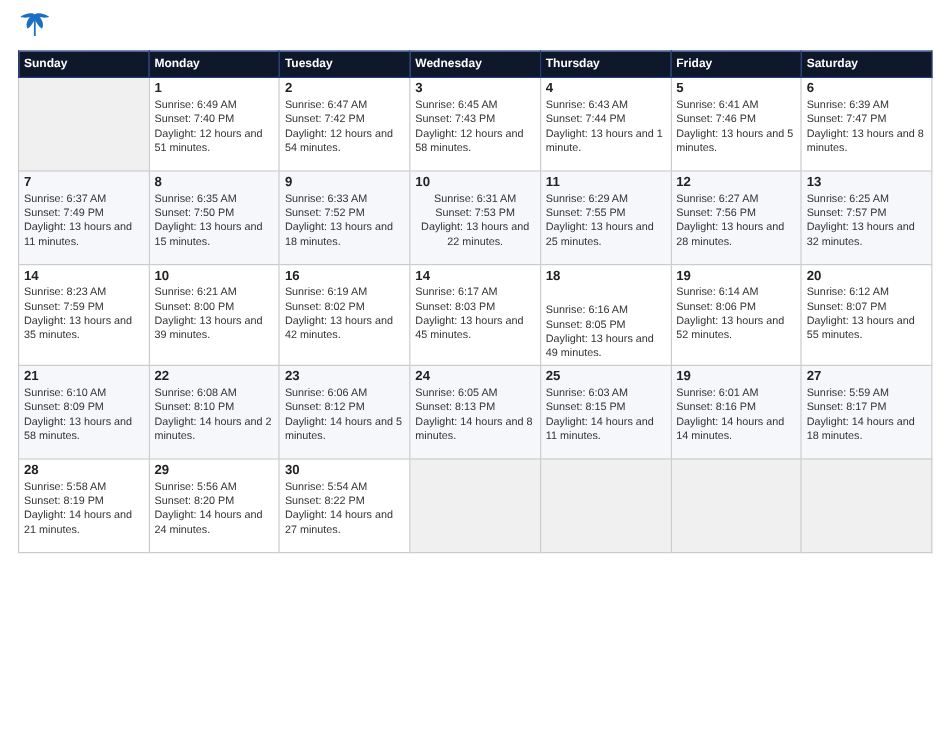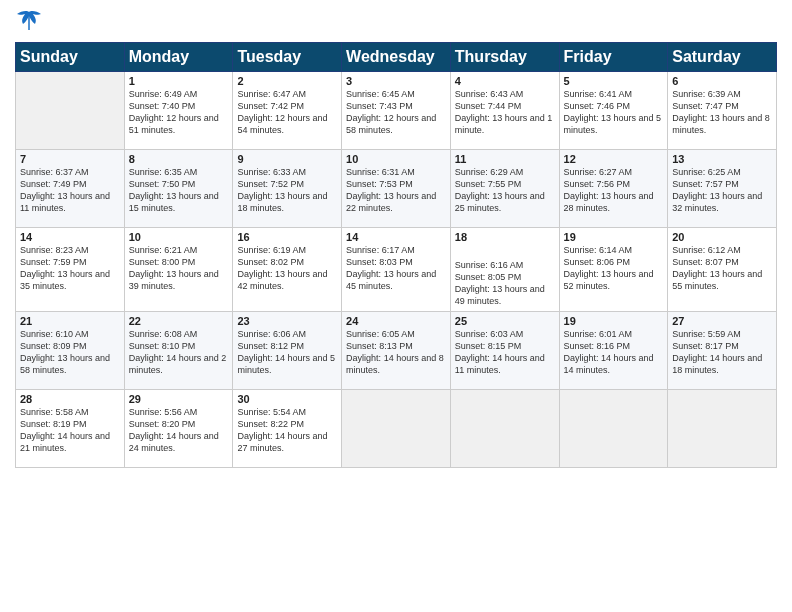--- a/index.html
+++ b/index.html
@@ -41,23 +41,23 @@
     .subtitle {
       font-size: 14px;
       color: #444;
     }
     table {
       width: 100%;
       border-collapse: collapse;
       table-layout: fixed;
     }
     th {
-      background-color: #0c4a6e;
+      background-color: #0f172a;
       color: #fff;
-      font-size: 16px;
+      font-size: 10px;
       font-weight: bold;
       padding: 5px 4px;
       text-align: left;
       border: 1px solid #1e3d7a;
     }
     td {
       border: 1px solid #ccc;
       vertical-align: top;
       padding: 3px 4px;
       font-size: 9.5px;
@@ -180,21 +180,21 @@
 Daylight: 13 hours and 15 minutes.</div>
           </td>
           <td>
             <span class="day-number">9</span>
             <div class="day-info" style="white-space: pre-line;">Sunrise: 6:33 AM
 Sunset: 7:52 PM
 Daylight: 13 hours and 18 minutes.</div>
           </td>
           <td>
             <span class="day-number">10</span>
-            <div class="day-info" style="white-space: pre-line;">Sunrise: 6:31 AM
+            <div class="day-info" style="white-space: pre-line; text-align: center;">Sunrise: 6:31 AM
 Sunset: 7:53 PM
 Daylight: 13 hours and 22 minutes.</div>
           </td>
           <td>
             <span class="day-number">11</span>
             <div class="day-info" style="white-space: pre-line;">Sunrise: 6:29 AM
 Sunset: 7:55 PM
 Daylight: 13 hours and 25 minutes.</div>
           </td>
           <td>

